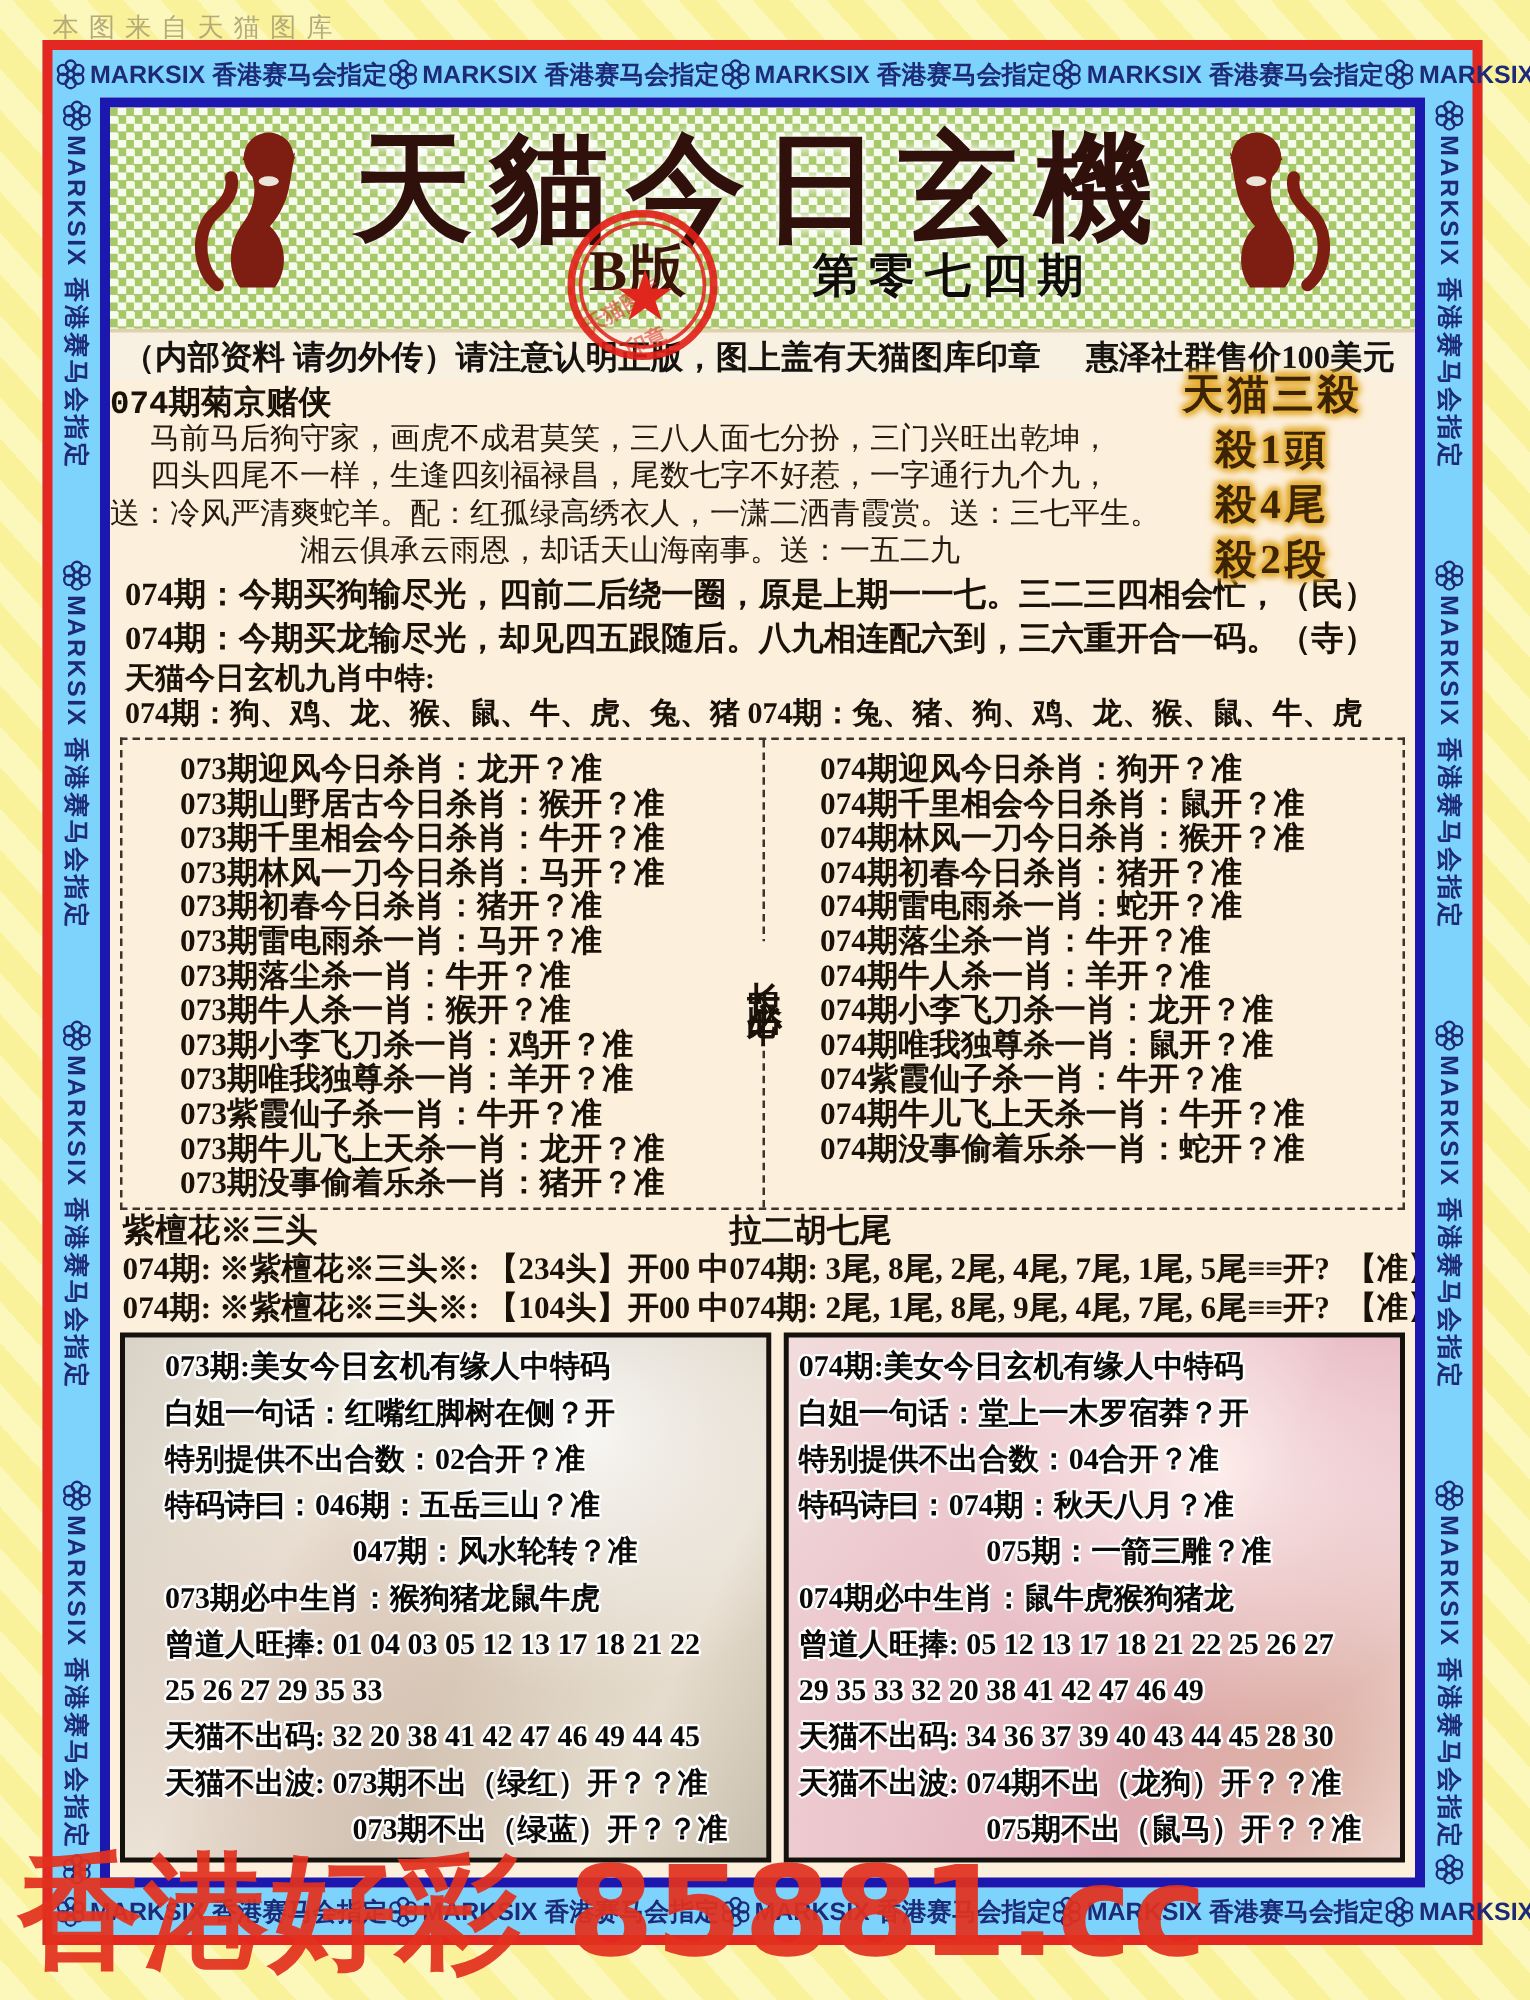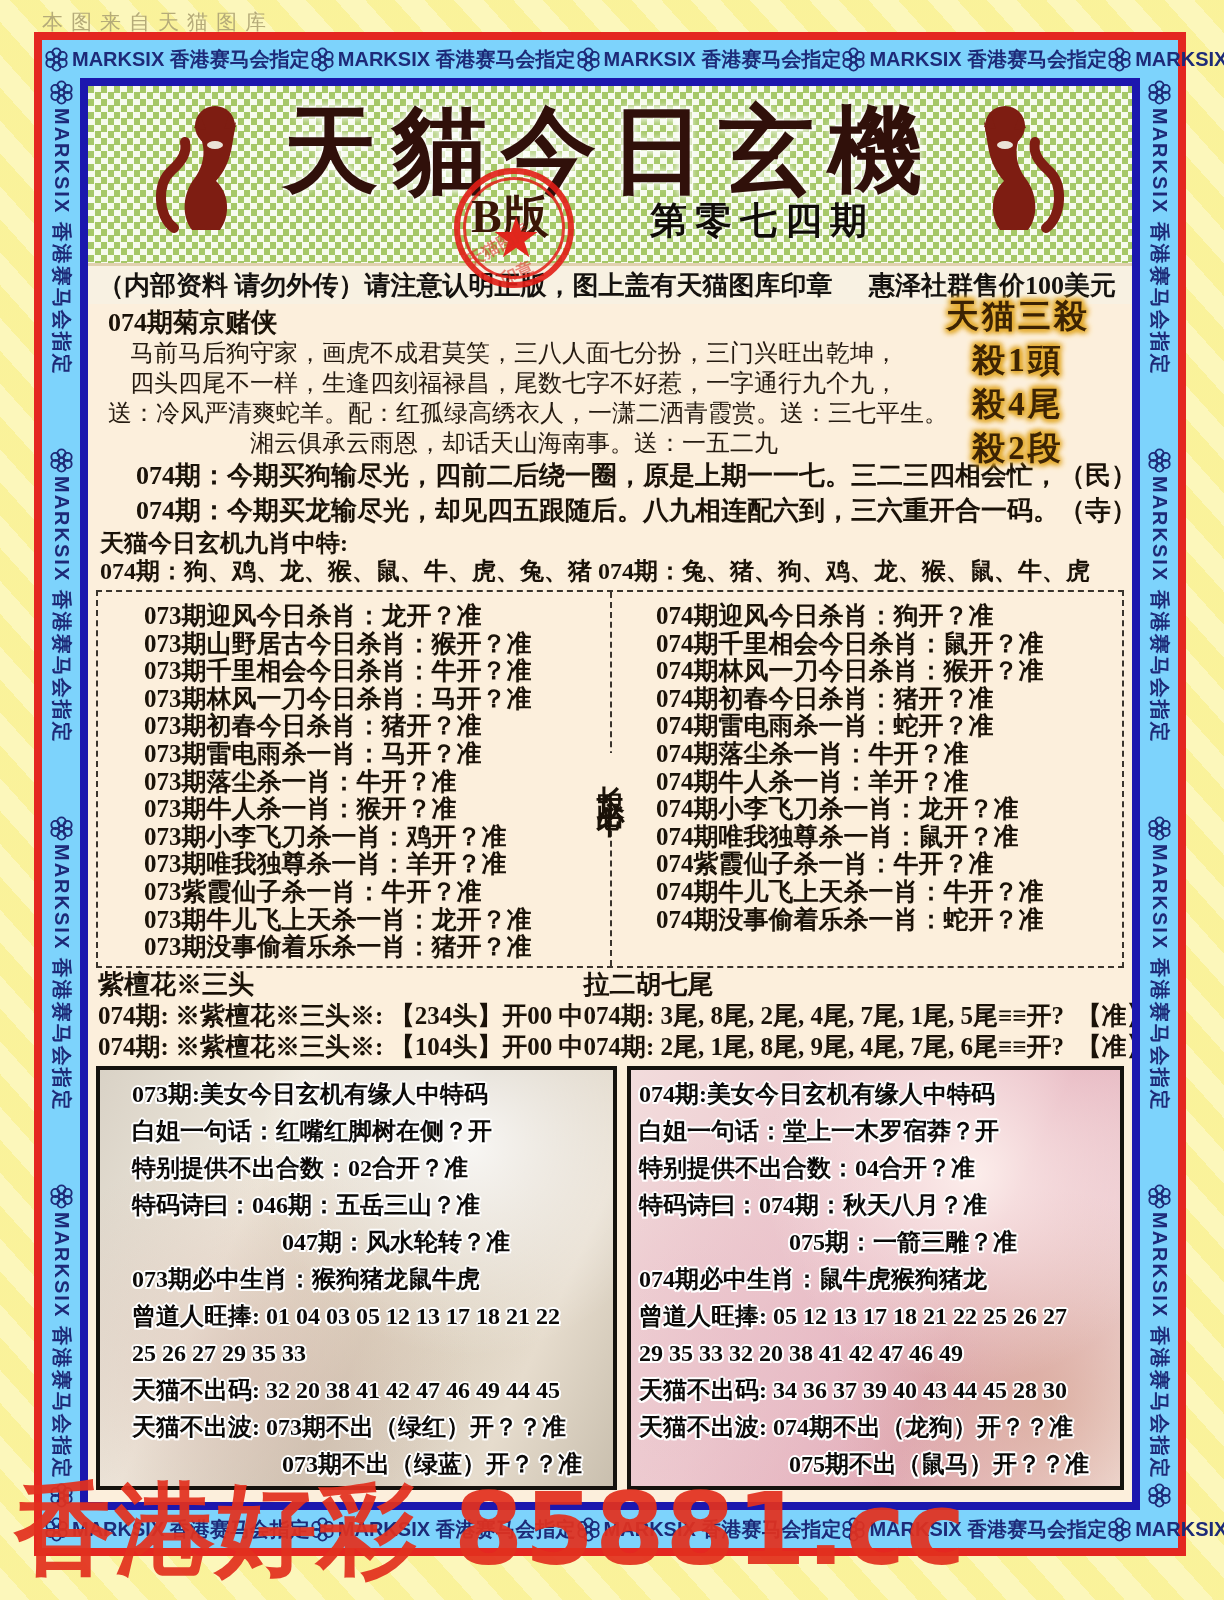--- a/index.html
+++ b/index.html
@@ -53,30 +53,30 @@
   .stamp-star { position:absolute; left:31px; top:36px; font-size:56px; line-height:56px; color:#e3261d; }
   .seal-txt { position:absolute; color:rgba(216,42,30,.55); font-size:17px; font-weight:700; white-space:nowrap; }
   .seal-1 { left:4px; top:60px; transform:rotate(-30deg); }
   .seal-2 { left:40px; top:88px; transform:rotate(-24deg); }
 
   
   .notice { height:38px; background:#f8f1e2; display:flex; justify-content:space-between;
     align-items:center; padding:0 16px 0 10px; font-size:26px; font-weight:700; color:#15120f; }
 
   
-  .poem { position:relative; padding:4px 212px 0 20px; height:152px; }
+  .poem { position:relative; padding:4px 212px 0 0; height:152px;font-family:Liberation Mono, monospace; }
   .poem-h { font-size:26px; font-weight:800; line-height:30px; }
   .poem-line { font-size:24px; line-height:30px; font-weight:500; color:#241a10; white-space:nowrap;text-align:center; }
 
   .goldbox { position:absolute; right:16px; top:208px; width:196px; text-align:center; z-index:3; }
   .gold-line { font-size:33px; font-weight:900; color:#3c2303; line-height:44px; letter-spacing:3px;
     text-shadow: 0 0 3px #e5ae35, 0 0 6px #e5ae35, 0 0 9px #e5ae35,
       2px 2px 5px #e5ae35, -2px -2px 5px #e5ae35, 2px -2px 5px #e5ae35, -2px 2px 5px #e5ae35; }
 
-  .duo { height:74px; padding:2px 12px 0; font-size:26px; font-weight:700; line-height:35px; white-space:nowrap;margin-left:36px; }
+  .duo { height:74px; padding:2px 12px 0; font-size:26px; font-weight:700; line-height:35px; white-space:nowrap; }
   .nine { height:56px; padding:0 12px; }
   .nine-h { font-size:24px; font-weight:600; line-height:27px; }
   .nine-line { font-size:24px; font-weight:800; line-height:28px; white-space:nowrap; }
 
   
   .killbox { margin:4px 8px 0; height:378px; border:2px dashed #3a342c;
     position:relative; display:flex; padding:10px 0 6px; }
   .kcol { flex:1; padding-left:46px; }
   .krow { font-size:25px; font-weight:700; line-height:27.6px; white-space:nowrap; }
   .kdivider { position:absolute; left:50%; top:0; bottom:0; width:0; border-left:2px dashed #3a342c; }

